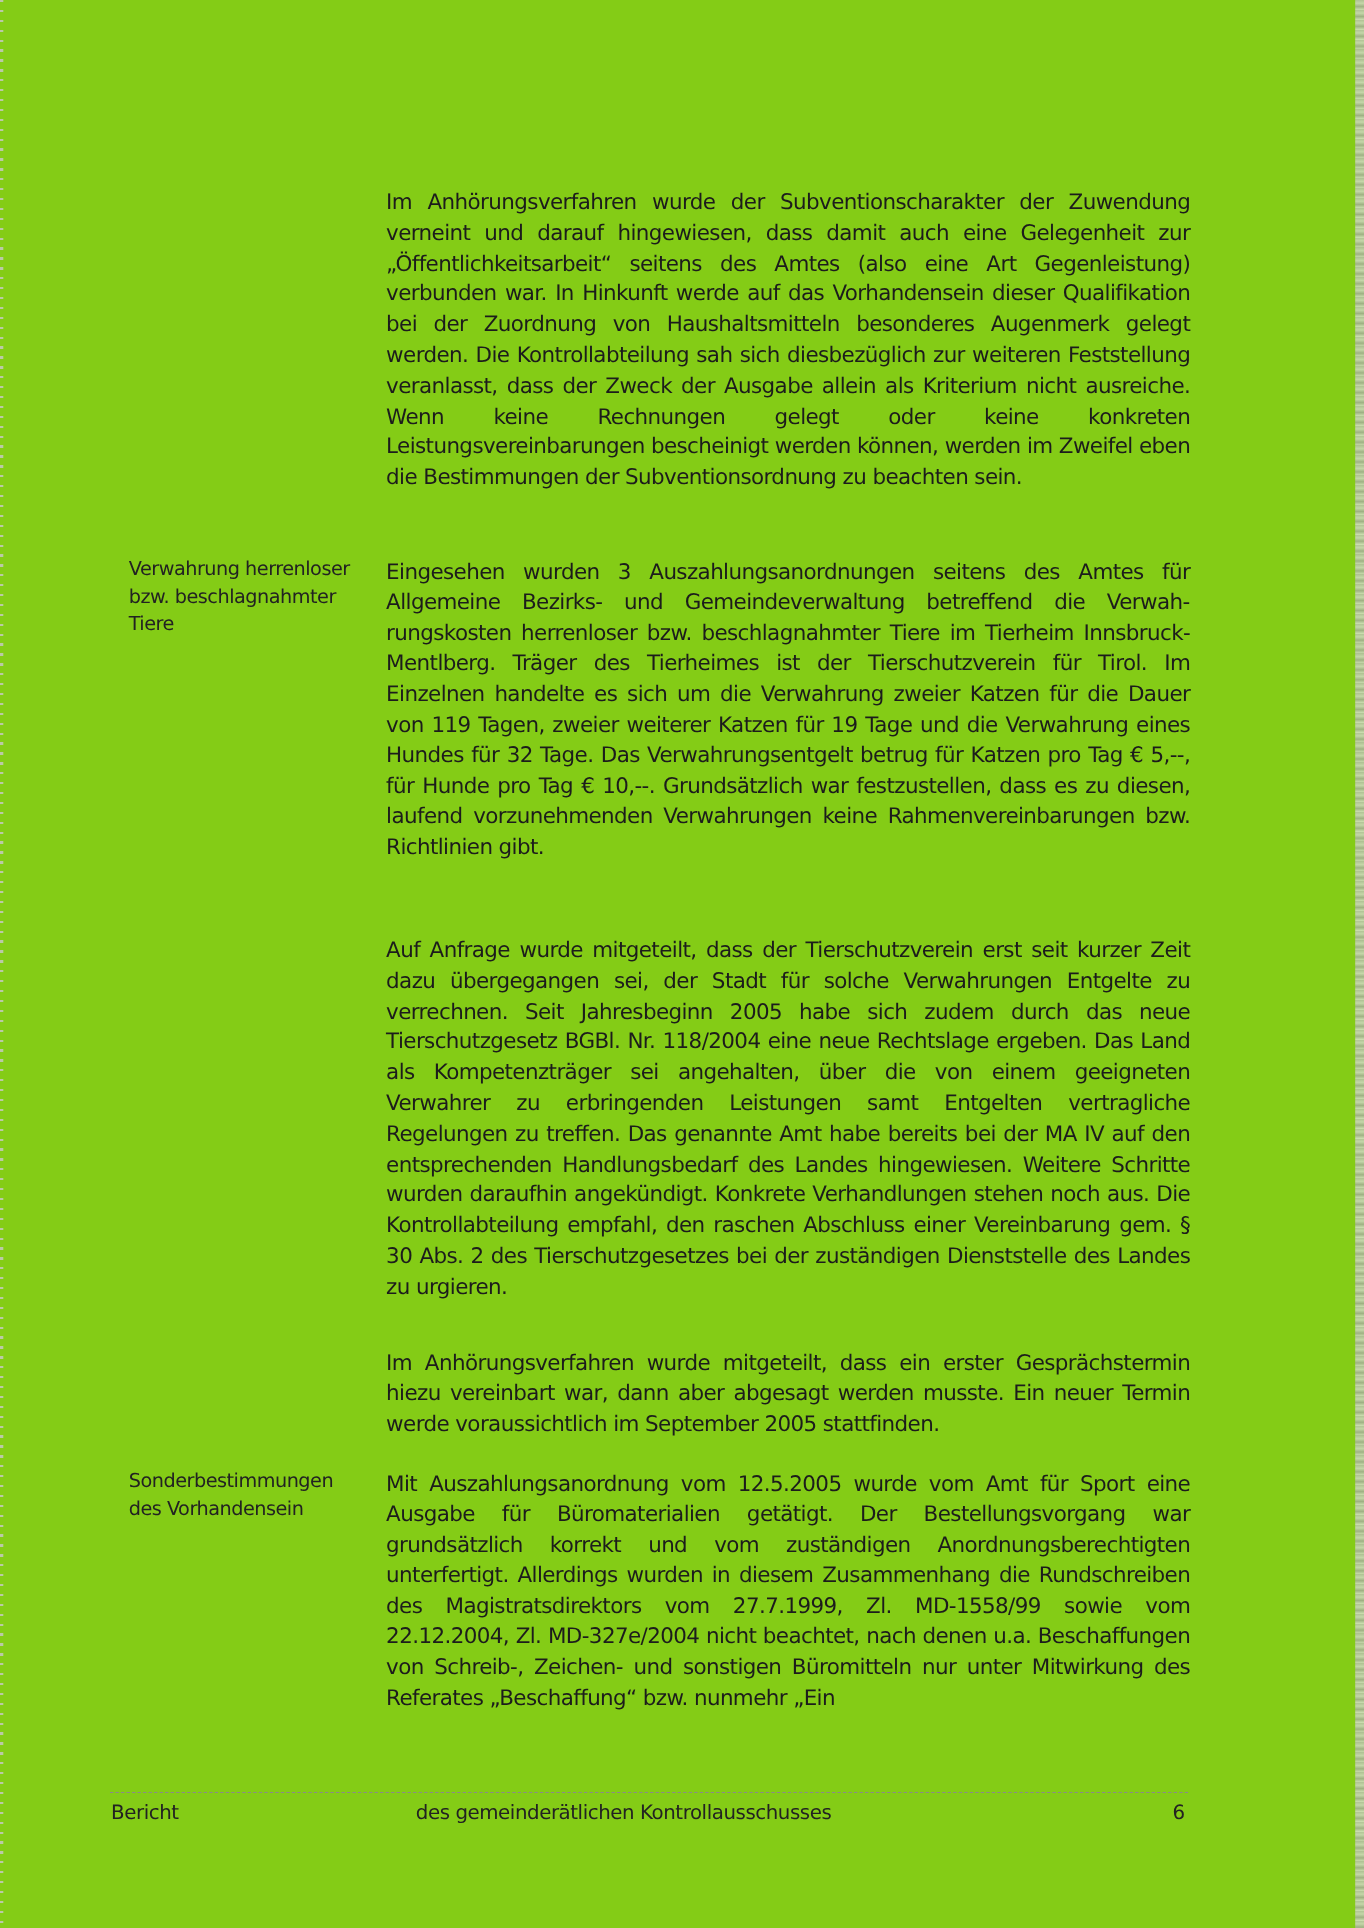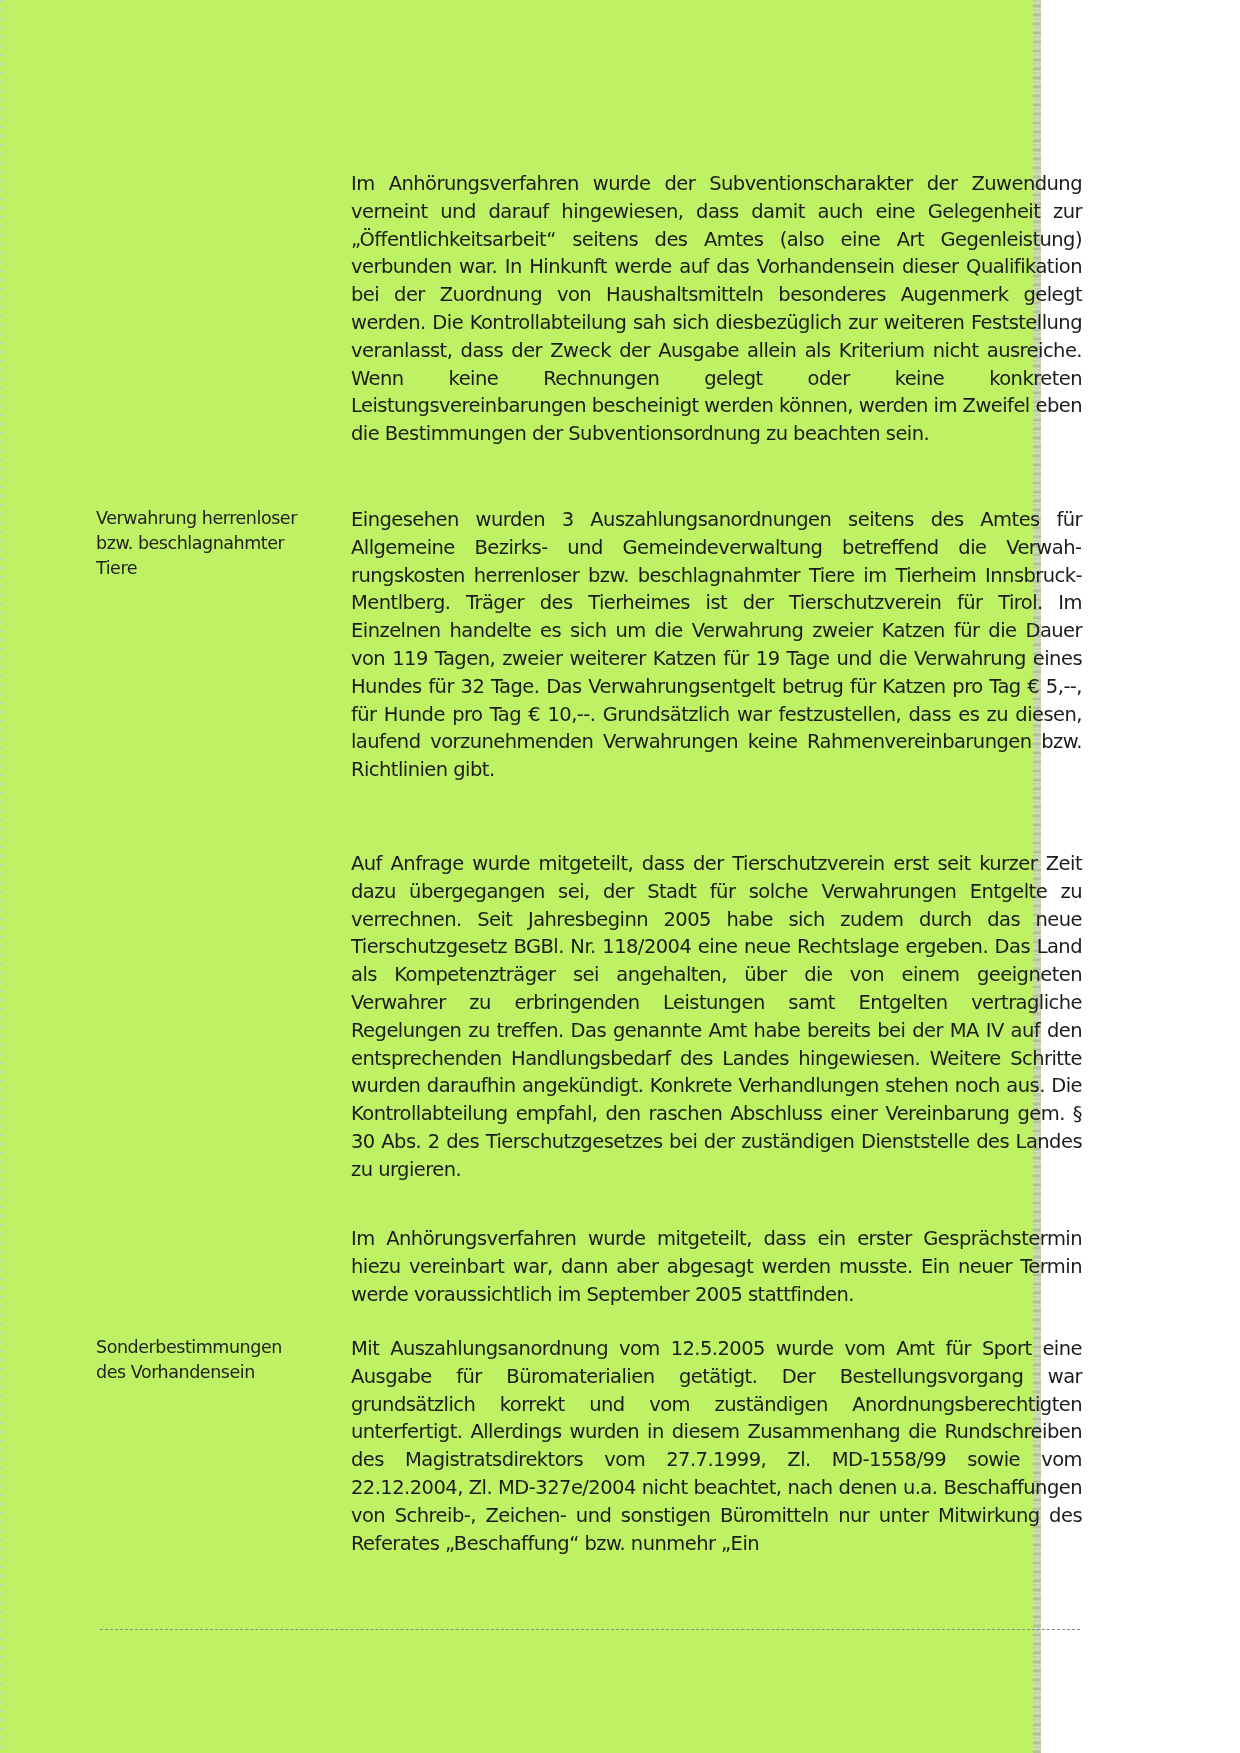--- a/index.html
+++ b/index.html
@@ -11,22 +11,22 @@
       width: 1240px;
       height: 1753px;
       position: relative;
       overflow: hidden;
       font-family: "DejaVu Sans", sans-serif;
       color: #1a1a1a;
     }
     .page {
       position: absolute;
       left: 0; top: 0;
-      width: 1041px; height: 1753px;
-      background: #bef264;
+      width: 1240px; height: 1753px;
+      background: #84cc16;
     }
     
     .scan-edge-right {
       position: absolute;
       right: 0; top: 0;
       width: 8px; height: 1753px;
       background: repeating-linear-gradient(180deg, #bdbdbd 0px, #d9d9d9 3px, #a8a8a8 6px, #e2e2e2 9px);
       opacity: 0.75;
     }
     .scan-edge-left {
@@ -37,21 +37,21 @@
       opacity: 0.8;
     }
 
     .section {
       position: absolute;
       left: 0;
       width: 1240px;
     }
     .margin-note {
       position: absolute;
-      left: 96px;
+      left: 117px;
       width: 220px;
       font-size: 17.5px;
       line-height: 25px;
       letter-spacing: -0.45px;
       color: #222;
     }
     .body-text {
       position: absolute;
       left: 351px;
       width: 731px;
@@ -128,13 +128,18 @@
   </div>
 
   <div class="section" id="s5">
     <div class="margin-note">Sonderbestimmungen des Vorhandensein</div>
     <div class="body-text">
       <p>Mit Auszahlungsanordnung vom 12.5.2005 wurde vom Amt für Sport eine Ausgabe für Büromaterialien getätigt. Der Bestellungsvorgang war grundsätzlich korrekt und vom zuständigen Anordnungsberechtigten unterfertigt. Allerdings wurden in diesem Zusammenhang die Rund­schreiben des Magistratsdirektors vom 27.7.1999, Zl. MD-1558/99 so­wie vom 22.12.2004, Zl. MD-327e/2004 nicht beachtet, nach denen u.a. Beschaffungen von Schreib-, Zeichen- und sonstigen Büromitteln nur unter Mitwirkung des Referates „Beschaffung“ bzw. nunmehr „Ein­</p>
     </div>
   </div>
 
   <div class="footer-rule"></div>
+  <div class="footer">
+    <span class="left">Bericht</span>
+    <span class="center">des gemeinderätlichen Kontrollausschusses</span>
+    <span class="right">6</span>
+  </div>
 </div>
 
 </body></html>

